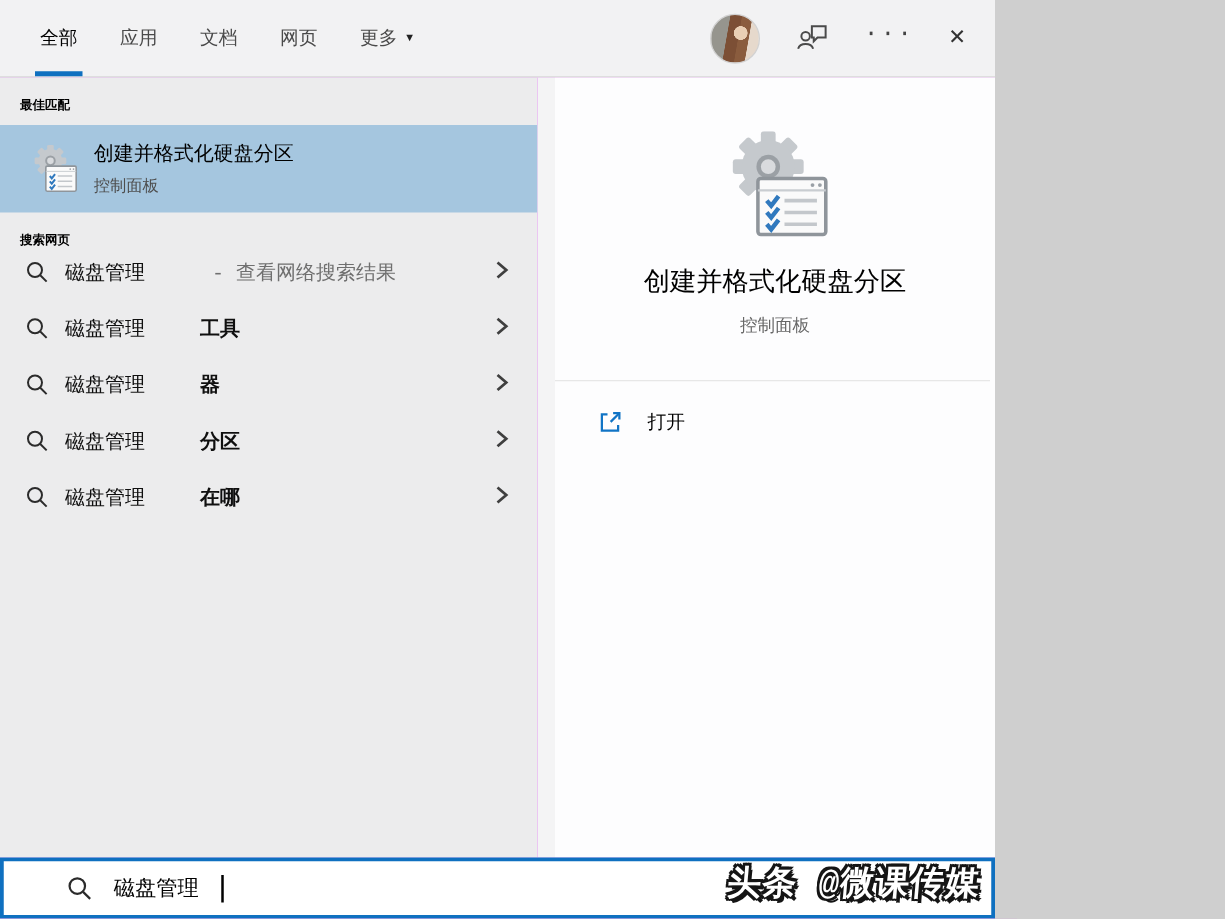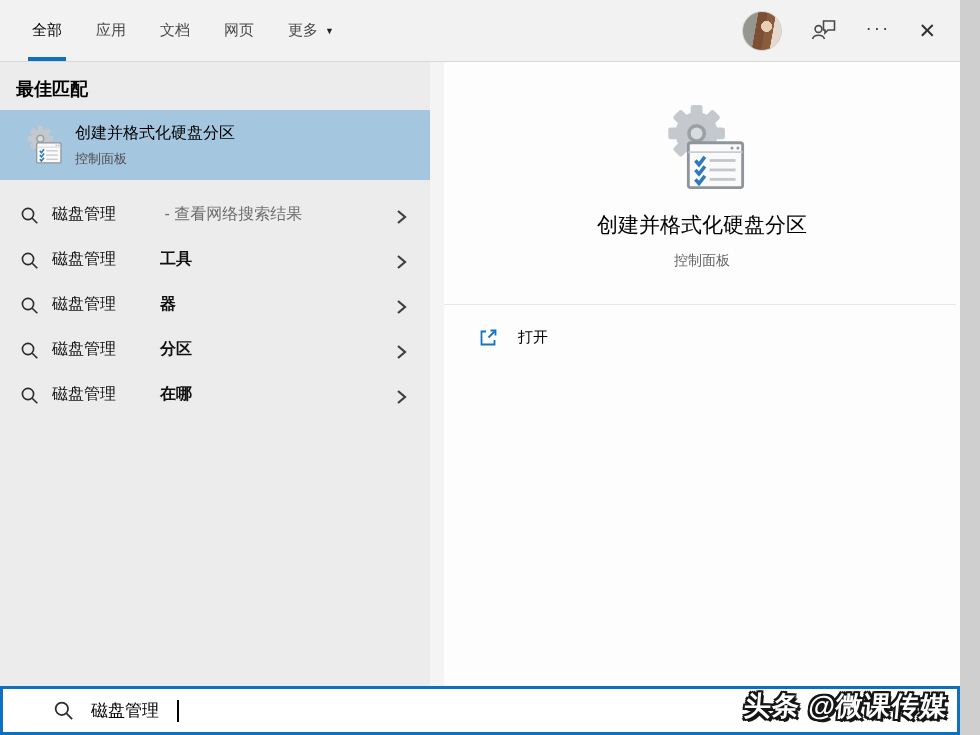--- a/index.html
+++ b/index.html
@@ -1,19 +1,19 @@
 <!DOCTYPE html>
 <html><head>
 <meta charset="utf-8">
 <style>
   * { margin:0; padding:0; box-sizing:border-box; }
   html,body { background:#cfcfcf; }
   .app {
-    position:relative; width:960px; height:735px;
-    font-family:Liberation Sans, sans-serif;
+    position:relative; width:796px; height:735px;
+    font-family:Liberation Mono, monospace;
     background:#d946ef; overflow:hidden; color:#111;
   }
   
   .topbar {
     height:62px; background:#f2f2f3; border-bottom:1px solid #d8d8d8;
     display:flex; align-items:center; padding:0 24px 0 28px;
   }
   .tabs { display:flex; gap:26px; height:100%; align-items:stretch; }
   .tab {
     display:flex; align-items:center; padding:0 4px; font-size:15px;
@@ -34,29 +34,29 @@
     border:1px solid #d2d2d2;
   }
   .icon-btn { display:flex; align-items:center; justify-content:center; color:#3c3c3c; }
   .ellipsis { font-size:19px; letter-spacing:2px; color:#444; line-height:1; padding-bottom:6px; }
   .close { font-size:21px; color:#333; line-height:1; }
   
   .content { display:flex; height:624px; }
   .left  { width:430px; background:#ececed; }
   .gutter{ width:14px; background:#f4f4f5; }
   .right { flex:1; background:#fdfdfe; }
-  .section-header { font-size:18px; font-weight:bold; color:#000; padding:15px 16px 9px 16px; }
+  .section-header { font-size:10px; font-weight:bold; color:#000; padding:15px 16px 9px 16px; }
   .best-match {
     height:70px; background:#a5c6df; display:flex; align-items:center;
     padding:0 16px 0 24px; gap:13px; cursor:default;
   }
   .bm-title { font-size:16px; color:#000; }
   .bm-sub   { font-size:13px; color:#4e4e4e; margin-top:6px; }
   .suggestion {
-    height:45px; display:flex; align-items:flex-end; padding:0 22px 0 20px; cursor:default;
+    height:45px; display:flex; align-items:flex-start; padding:0 22px 0 20px; cursor:default;
   }
   .sg-icon { width:19px; height:19px; margin-right:13px; flex:none; }
   .sg-text { font-size:16px; color:#0f0f0f; white-space:nowrap; }
   .sg-suffix { font-weight:bold;margin-left:44px; }
   .sg-note { color:#6f6f6f; }
   .sg-chevron { margin-left:auto; width:14px; height:16px; flex:none; }
   
   .preview { text-align:center; padding-top:43px; }
   .preview-icon { width:85px; height:85px; margin:0 auto; display:block; }
   .preview-title { font-size:21px; color:#000; margin-top:21px; }
@@ -171,20 +171,21 @@
       <div class="best-match">
         <svg width="38" height="38" viewBox="0 0 72 72">
             <use href="#cpl-icon"></use>
           </svg>
         <div>
           <div class="bm-title">创建并格式化硬盘分区</div>
           <div class="bm-sub">控制面板</div>
         </div>
       </div>
 
+      <div class="section-header">搜索网页</div>
 
       <div class="suggestion">
         <svg class="sg-icon" viewBox="0 0 19 19">
             <use href="#magnifier"></use>
           </svg>
         <span class="sg-text"><span>磁盘管理</span><span class="sg-suffix"></span><span class="sg-note"> - 查看网络搜索结果</span></span>
         <svg class="sg-chevron" viewBox="0 0 14 16">
             <polyline points="4,2 11,8 4,14" fill="none" stroke="#3f3f3f" stroke-width="2.2"></polyline>
           </svg>
       </div>

